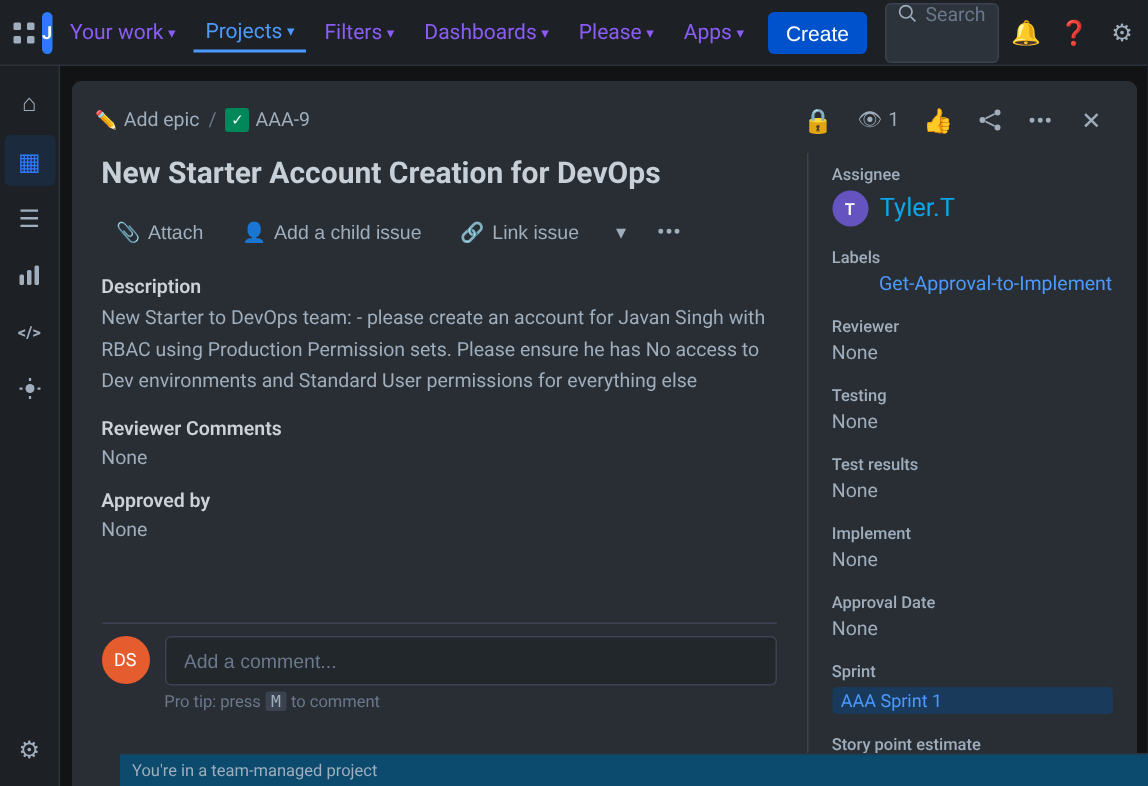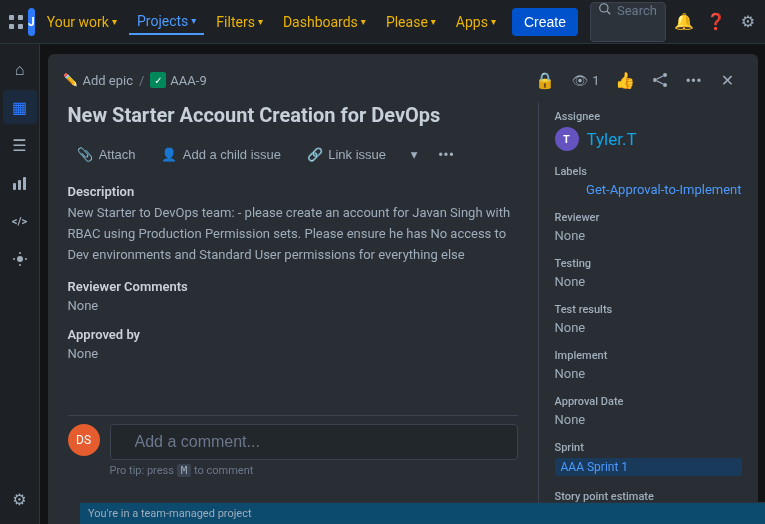--- a/index.html
+++ b/index.html
@@ -31,21 +31,21 @@
       color: #9fadbc; cursor: pointer; border-radius: 4px;
     }
     .nav-logo {
       width: 28px; height: 28px;
       background: #2d7aff;
       border-radius: 4px;
       display: flex; align-items: center; justify-content: center;
       color: white; font-weight: bold; font-size: 12px; cursor: pointer;
     }
     .nav-item {
-      color: #eab308;
+      color: #8b5cf6;
       font-size: 14px;
       padding: 4px 8px;
       border-radius: 4px;
       cursor: pointer;
       display: flex; align-items: center; gap: 3px;
       white-space: nowrap;
     }
     .nav-item.active { color: #fff; }
     .nav-item .caret { font-size: 10px; }
     .nav-create {
@@ -259,23 +259,23 @@
       width: 32px; height: 32px; border-radius: 50%;
       background: #e55c2f; display: flex; align-items: center; justify-content: center;
       color: white; font-size: 12px; font-weight: 400; flex-shrink: 0;
     }
     .comment-input-wrap { flex: 1; }
     .comment-input {
       width: 100%;
       background: #22272b;
       border: 1px solid #3b4350;
       border-radius: 4px;
-      padding: 8px 24px;
+      padding: 8px 12px;
       color: #9fadbc;
-      font-size: 16px;
+      font-size: 13px;
       outline: none;
       cursor: text;
     }
     .comment-input::placeholder { color: #6b778c; }
     .pro-tip {
       font-size: 11px; color: #6b778c; margin-top: 4px;
     }
     .pro-tip kbd {
       background: #3b4350; border-radius: 2px; padding: 0 4px;
       font-size: 11px; color: #9fadbc;

